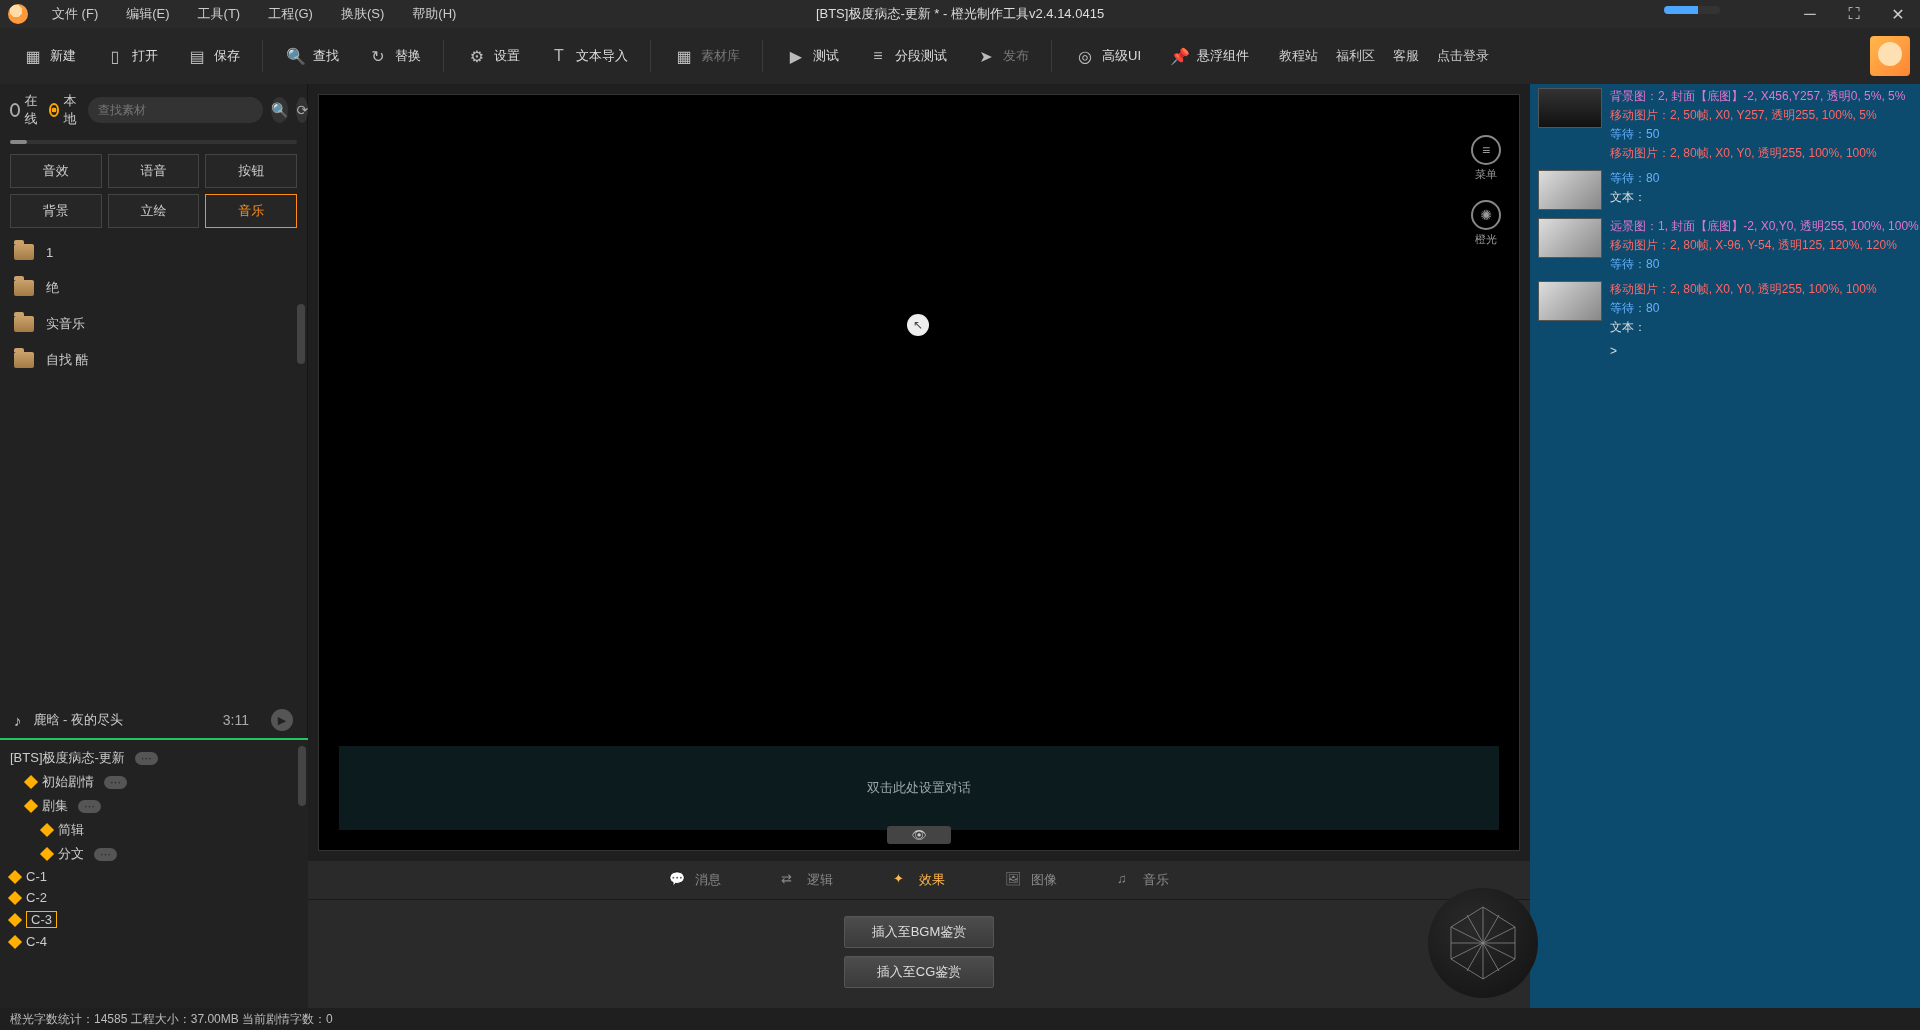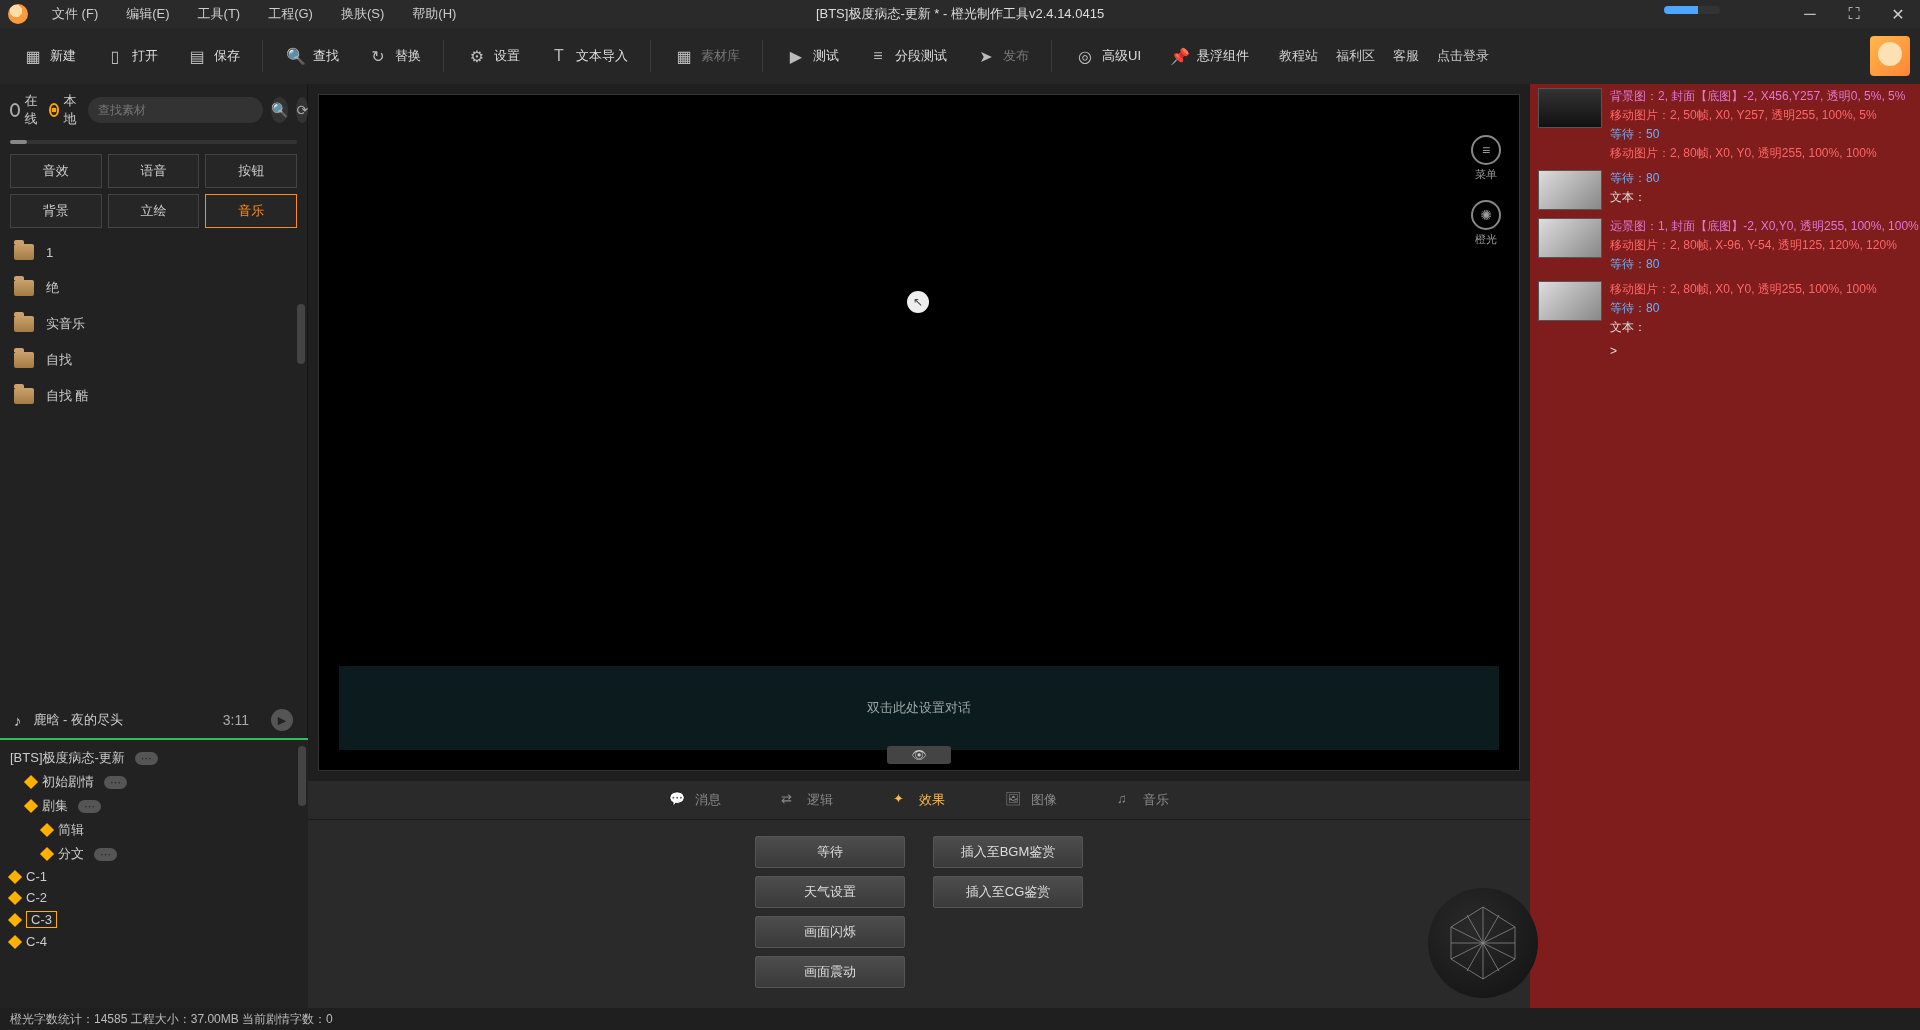--- a/index.html
+++ b/index.html
@@ -71,21 +71,21 @@
 .mesh-ball { position:absolute; right:-8px; bottom:10px; width:110px; height:110px; border-radius:50%; background:radial-gradient(circle at 40% 35%,#2a2a2a,#111); display:flex;align-items:center;justify-content:center;}
 .mesh-ball svg { width:80px; height:80px; stroke:#888; fill:none; stroke-width:1; }
 
 .left-tree { width:308px; background:#222; border-top:2px solid #22c55e; overflow:auto; font-size:13px; padding:6px 0; }
 .tree-row { display:flex; align-items:center; gap:6px; padding:3px 10px; cursor:pointer; }
 .diam { width:10px; height:10px; background:#ffb000; transform:rotate(45deg); }
 .pill { background:#555; color:#222; border-radius:8px; padding:0 6px; font-size:11px; margin-left:4px; }
 .tree-row.sel .label { border:1px solid #ffb000; padding:0 4px; }
 .ind1{padding-left:26px}.ind2{padding-left:42px}.ind3{}
 
-.right { width:390px; background:#7f1d1d; overflow:auto; font-size:12px; }
+.right { width:390px; background:#0c4a6e; overflow:auto; font-size:12px; }
 .cmd-block { padding:4px 8px; display:flex; gap:8px; }
 .thumb { width:64px; height:40px; background:linear-gradient(135deg,#ddd,#888); flex-shrink:0; border:1px solid #555;}
 .thumb.dark { background:linear-gradient(#333,#111);}
 .cmd-lines { display:flex; flex-direction:column; gap:2px; }
 .cmd-line { white-space:nowrap; overflow:hidden; text-overflow:ellipsis; max-width:310px;}
 .c-pink{color:#e077d0}.c-red{color:#ff6666}.c-blue{color:#66b3ff}.c-white{color:#ddd}
 
 .status { position:absolute; left:0; right:0; bottom:0; height:22px; background:#1f1f1f; color:#bbb; font-size:12px; display:flex; align-items:center; padding:0 10px; }
 
 .leftcol { width:308px; display:flex; flex-direction:column; }
@@ -217,24 +217,20 @@
           <div class="folder">
             <span class="folder-icon"></span>
             <span>绝</span>
           </div>
           <div class="folder">
             <span class="folder-icon"></span>
             <span>实音乐</span>
           </div>
           <div class="folder">
             <span class="folder-icon"></span>
-            <span>自找</span>
-          </div>
-          <div class="folder">
-            <span class="folder-icon"></span>
             <span>自找 酷</span>
           </div>
         </div>
       <div class="track">
         <span class="note-icon">♪</span>
         <span>鹿晗 - 夜的尽头</span>
         <span class="track-dur">3:11</span>
         <span class="play-round">▶</span>
       </div>
       <div class="scroll-hint" style="top:220px"></div>
@@ -320,26 +316,20 @@
             <span class="btab-icon">🖼</span>
             <span>图像</span>
           </div>
         <div class="btab">
             <span class="btab-icon">♫</span>
             <span>音乐</span>
           </div>
       </div>
       <div class="act-grid">
         <div class="act-col">
-          <div class="act-btn">等待</div>
-          <div class="act-btn">天气设置</div>
-          <div class="act-btn">画面闪烁</div>
-          <div class="act-btn">画面震动</div>
-        </div>
-        <div class="act-col">
           <div class="act-btn">插入至BGM鉴赏</div>
           <div class="act-btn">插入至CG鉴赏</div>
         </div>
       </div>
     </div>
     <div class="float-ctrls">
       <div class="fc">中</div>
       <div class="fc">◐</div>
     </div>
     <div class="mesh-ball">

